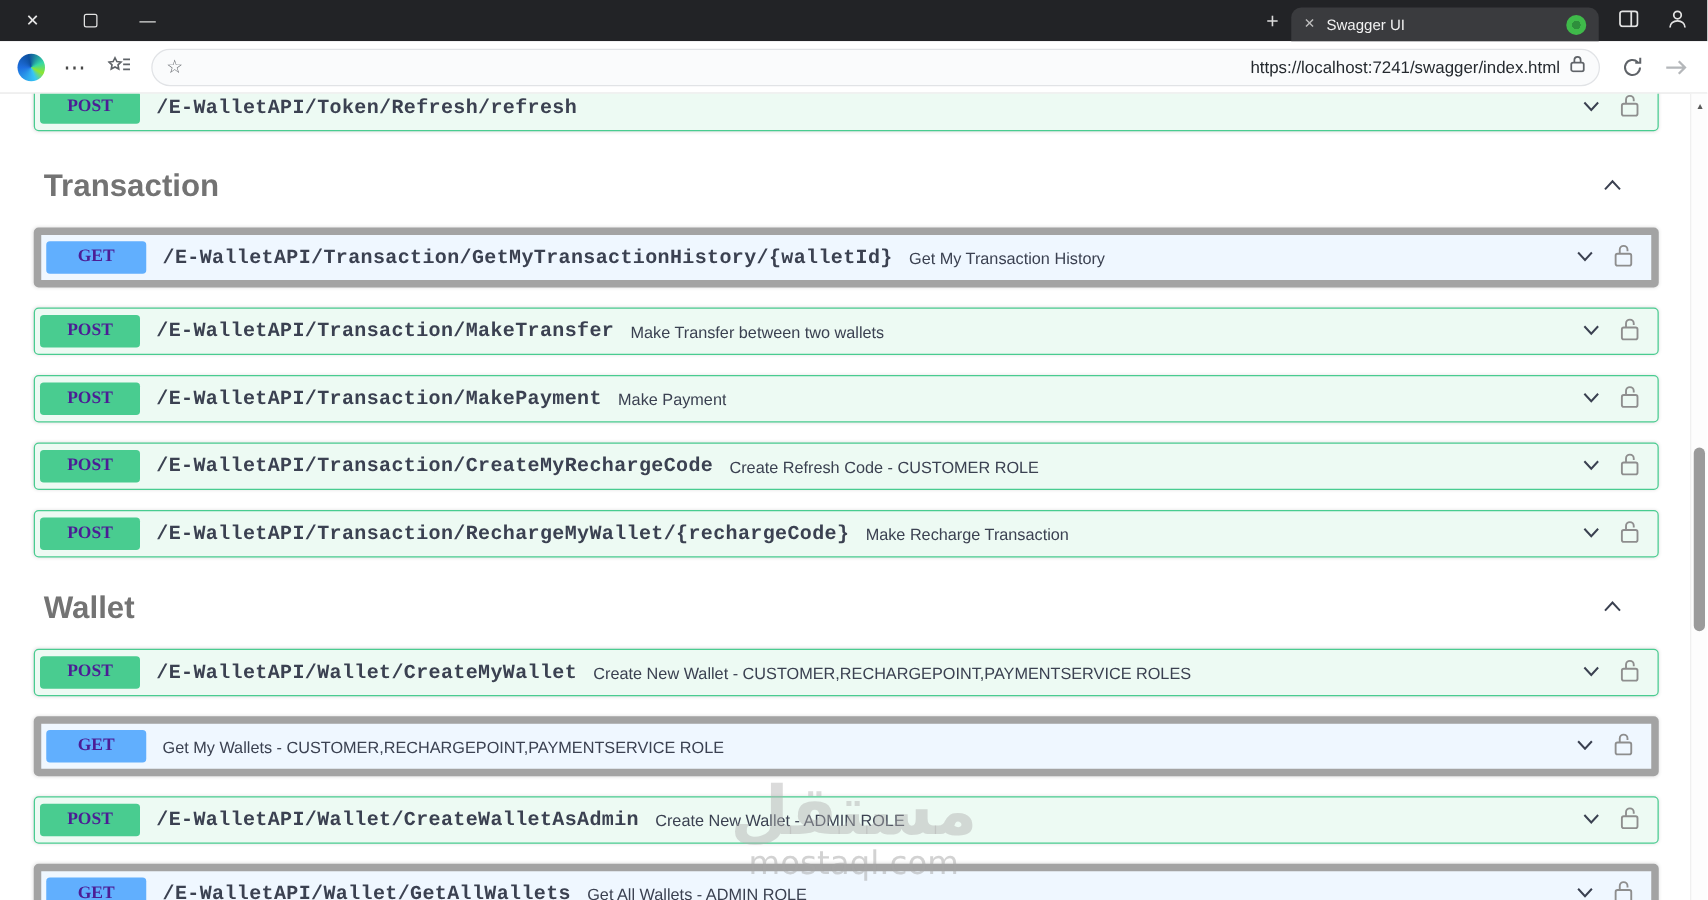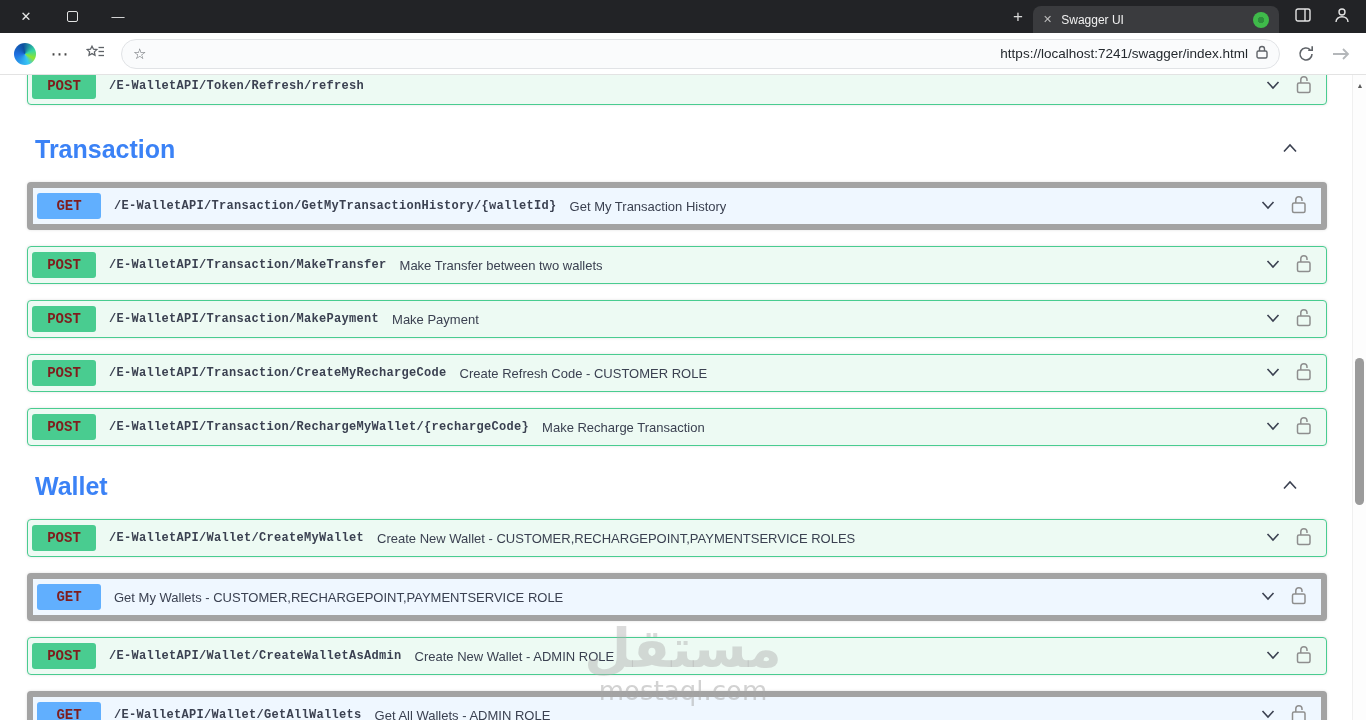--- a/index.html
+++ b/index.html
@@ -33,34 +33,34 @@
   .addr-star { background:none; border:none; color:#5f6368; font-size:15px; line-height:1; padding:0; }
   .addr-spacer { flex:1; }
   .url-text { font-size:13.5px; color:#24292e; white-space:nowrap; }
   .fwd-btn svg, .refresh-btn svg { display:block; }
 
   
   .content { position:relative; height:645px; background:#fff; padding:0 39px 0 27px; overflow:hidden; }
 
   .section-title { display:flex; align-items:center; justify-content:space-between;
                    margin:28px 0 17px 0; padding-left:8px; }
-  .section-title .tag-text { font-size:25px; font-weight:700; color:#3b82f6; line-height:32px; }
+  .section-title .tag-text { font-size:25px; font-weight:700; color:#737373; line-height:32px; }
   .collapse-btn { background:none; border:none; padding:0; margin-right:26px; display:flex; align-items:center; }
 
   .op { border-radius:4px; margin-bottom:16px; box-shadow:0 0 3px rgba(0,0,0,.12); }
   .op.cut { margin-top:-8px; }
   .op.get  { background:#eff7ff; border:6px solid #a3a3a3; }
   .op.post { background:#edfaf3; border:1px solid #49cc90; }
   .op-inner { display:flex; align-items:center; padding:5px 10px 5px 4px; }
-  .badge { width:64px; text-align:center; padding:5px 0; border-radius:3px; color:#7f1d1d;
-           font-size:14px; font-weight:700; font-family:Liberation Mono, monospace; flex:0 0 auto; }
+  .badge { width:80px; text-align:center; padding:5px 0; border-radius:3px; color:#4c1d95;
+           font-size:14px; font-weight:700; font-family:Liberation Serif, serif; flex:0 0 auto; }
   .op.get  .badge { background:#61affe; }
   .op.post .badge { background:#49cc90; }
   .path { margin-left:13px; font-family:"Liberation Mono","DejaVu Sans Mono",monospace; font-weight:700;
-          font-size:12px; color:#3b4151; letter-spacing:.3px; white-space:nowrap; }
+          font-size:16px; color:#3b4151; letter-spacing:.3px; white-space:nowrap; }
   .desc { margin-left:13px; font-size:13px; color:#3b4151; white-space:nowrap; overflow:hidden; }
   .row-right { margin-left:auto; display:flex; align-items:center; gap:13px; padding-right:4px; }
   .icon-btn { background:none; border:none; padding:0; display:flex; align-items:center; }
 
   
   .watermark { position:absolute; top:545px; left:0; right:0; text-align:center; pointer-events:none; z-index:5; }
   .wm-ar { font-family:"DejaVu Sans", sans-serif; font-size:54px; font-weight:700; color:rgba(175,175,175,.45); line-height:58px; }
   .wm-domain { font-family:"DejaVu Sans", sans-serif; font-size:26px; color:rgba(165,165,165,.5); margin-top:-2px; }
 
   

